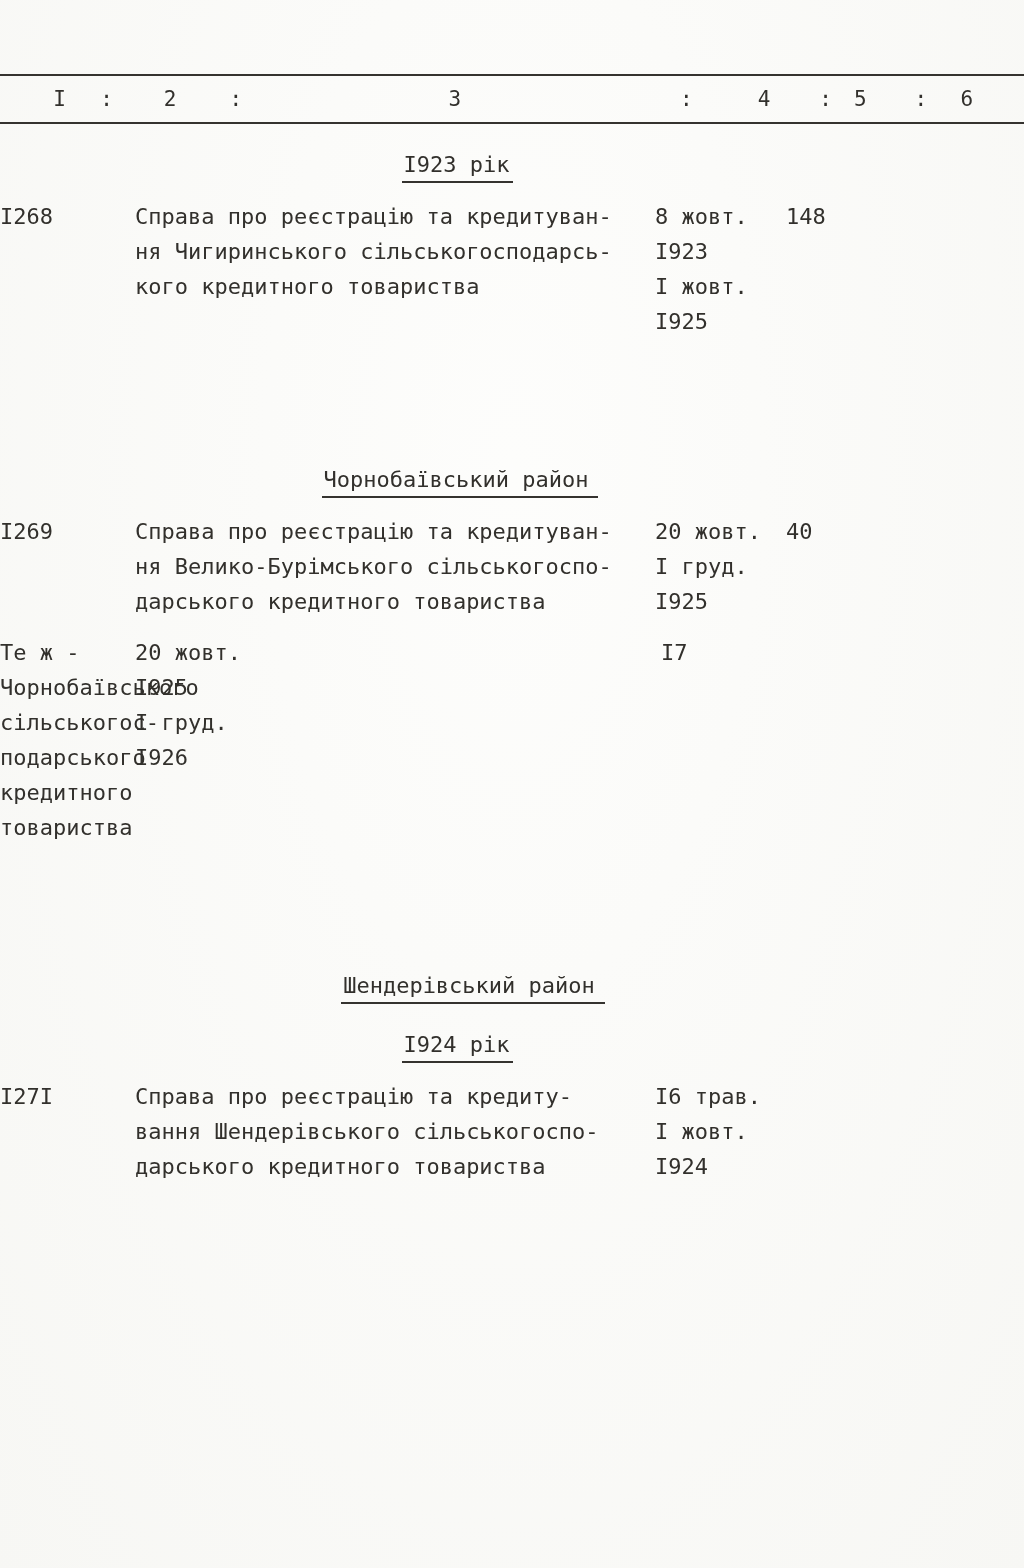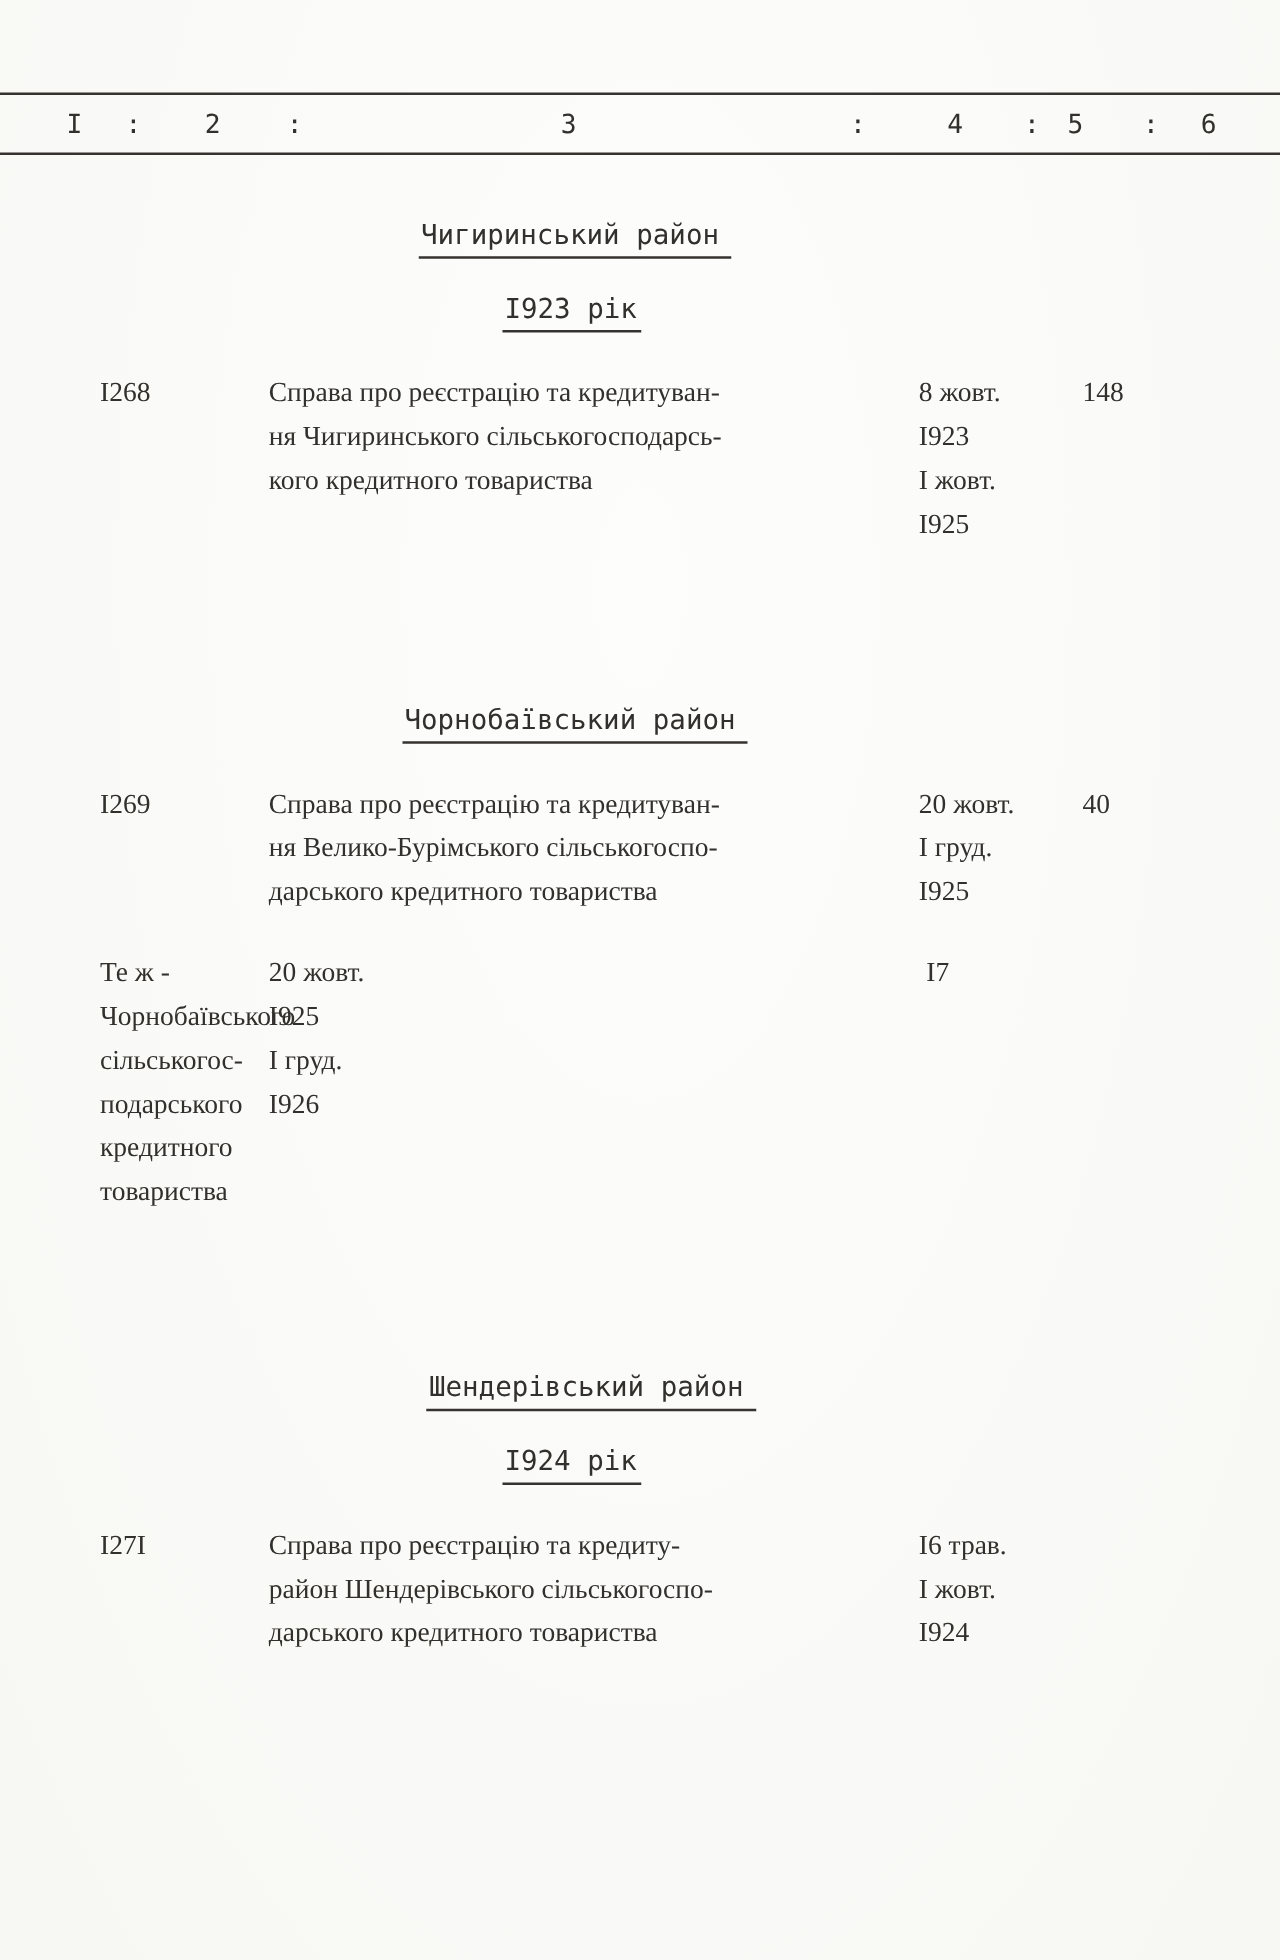--- a/index.html
+++ b/index.html
@@ -77,25 +77,23 @@
 
   .district-row { margin-top: 52px; }
   .year-row     { margin-top: 28px; }
 
   .section-gap { margin-top: 128px; }
 
   
   .entry {
     display: grid;
     grid-template-columns: 135px 520px 125px 90px;
-    padding-left: 80px;
-    margin-top: 30px;
+    margin-top: 16px;
     font-size: 22px;
     line-height: 35px;
-    font-family: Liberation Serif, serif;
   }
   .entry .col-num    { white-space: pre-line; }
   .entry .col-desc   { white-space: pre-line; }
   .entry .col-dates  { white-space: pre-line; }
   .entry .col-sheets { white-space: pre-line; padding-left: 6px; }
 </style>
 </head>
 <body>
 
 <div class="page">
@@ -109,23 +107,20 @@
     <span class="ch-3">3</span>
     <span class="ch-s3">:</span>
     <span class="ch-4">4</span>
     <span class="ch-s4">:</span>
     <span class="ch-5">5</span>
     <span class="ch-s5">:</span>
     <span class="ch-6">6</span>
   </div>
 
   <div>
-    <div class="district-row">
-      <span class="underlined">Чигиринський район</span>
-    </div>
     <div class="year-row">
       <span class="underlined">І923 рік</span>
     </div>
 
     <div class="entry">
       <div class="col-num">І268</div>
       <div class="col-desc">Справа про реєстрацію та кредитуван-
 ня Чигиринського сільськогосподарсь-
 кого кредитного товариства</div>
       <div class="col-dates">8 жовт.
@@ -167,21 +162,21 @@
     <div class="district-row" style="margin-top:0;padding-left:26px;">
       <span class="underlined">Шендерівський район</span>
     </div>
     <div class="year-row">
       <span class="underlined">І924 рік</span>
     </div>
 
     <div class="entry">
       <div class="col-num">І27І</div>
       <div class="col-desc">Справа про реєстрацію та кредиту-
-район Шендерівського сільськогоспо-
+вання Шендерівського сільськогоспо-
 дарського кредитного товариства</div>
       <div class="col-dates">І6 трав.
 І жовт.
 І924</div>
     </div>
   </div>
 
 </div>
 
 </body></html>

